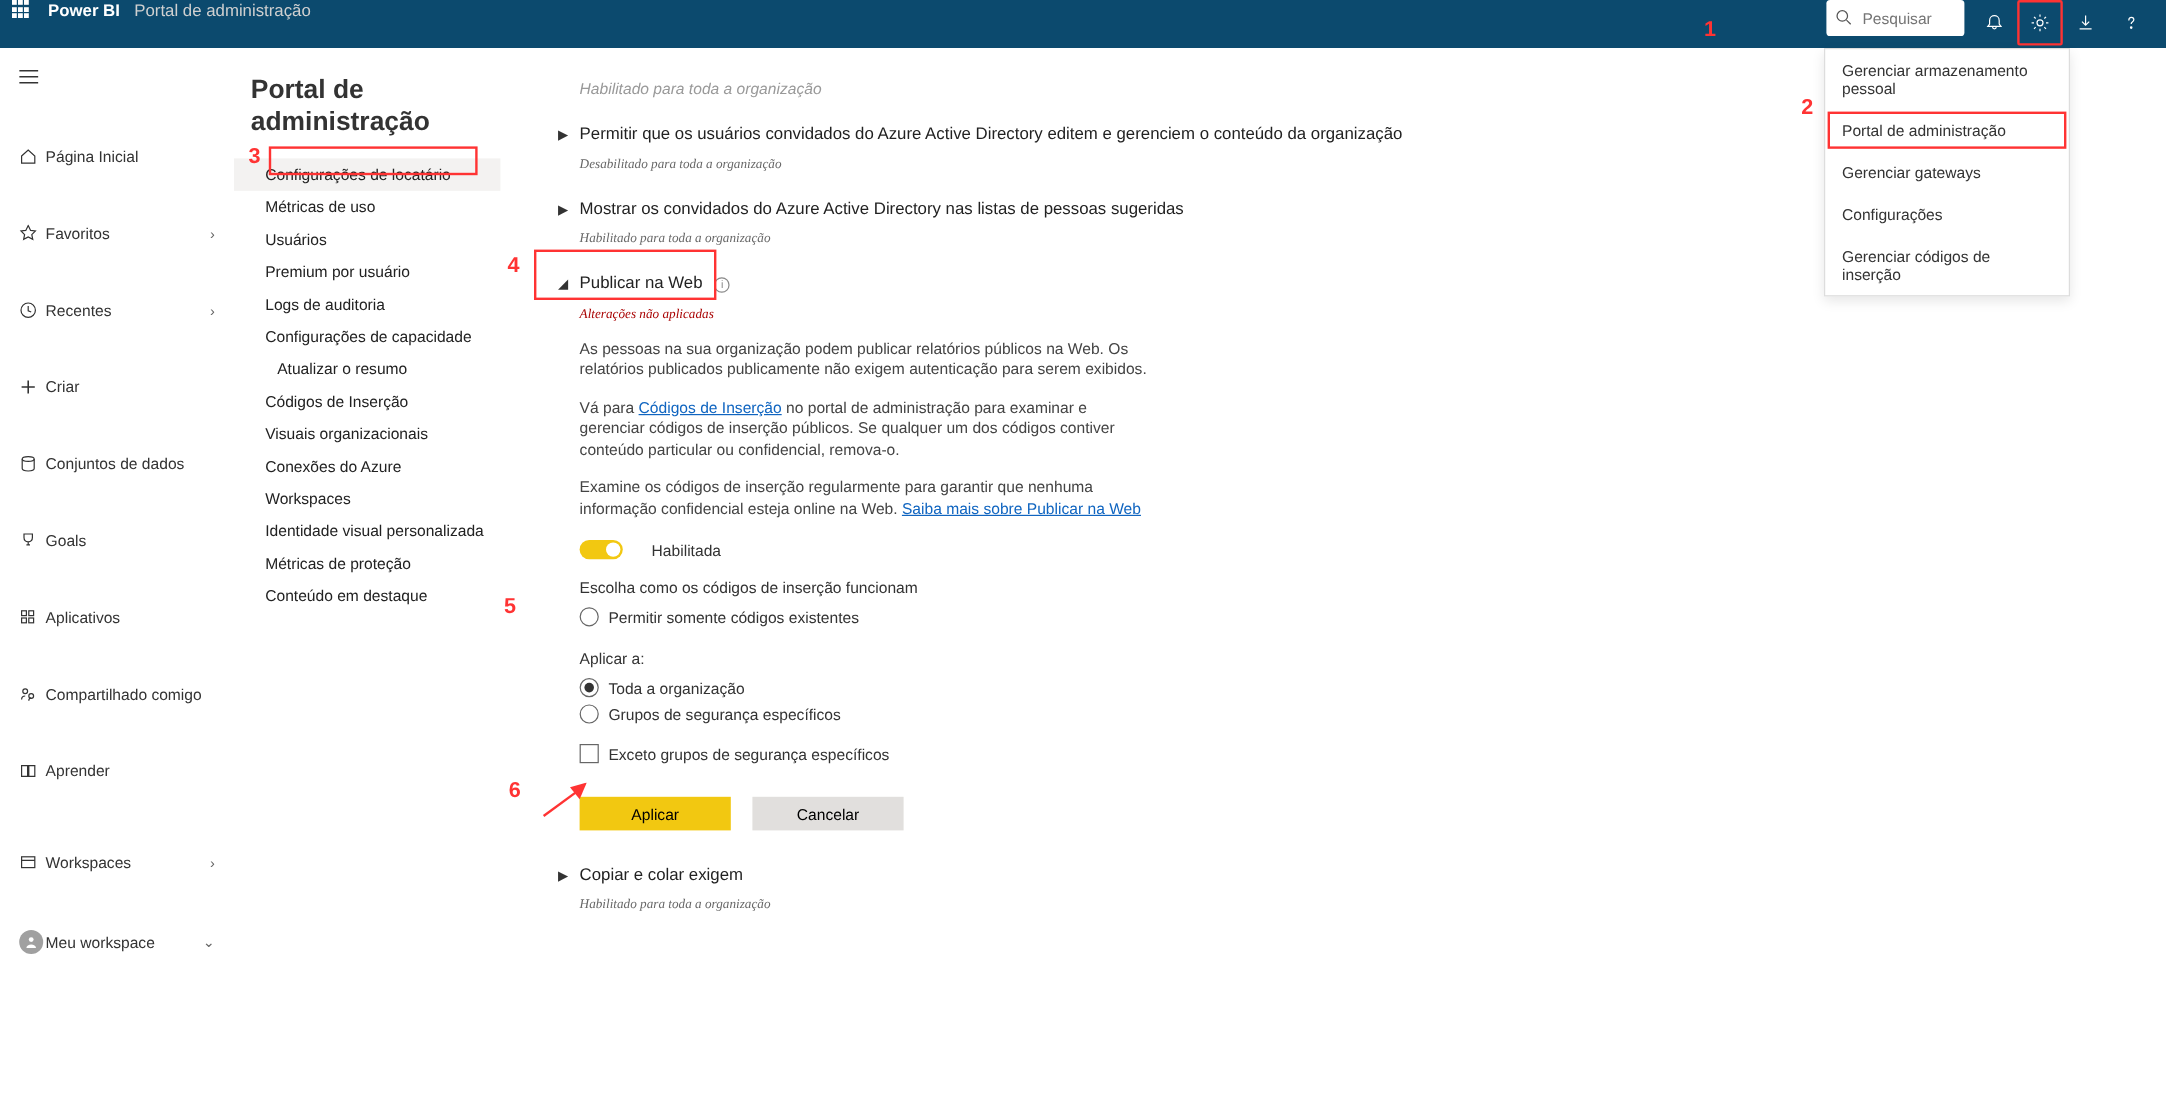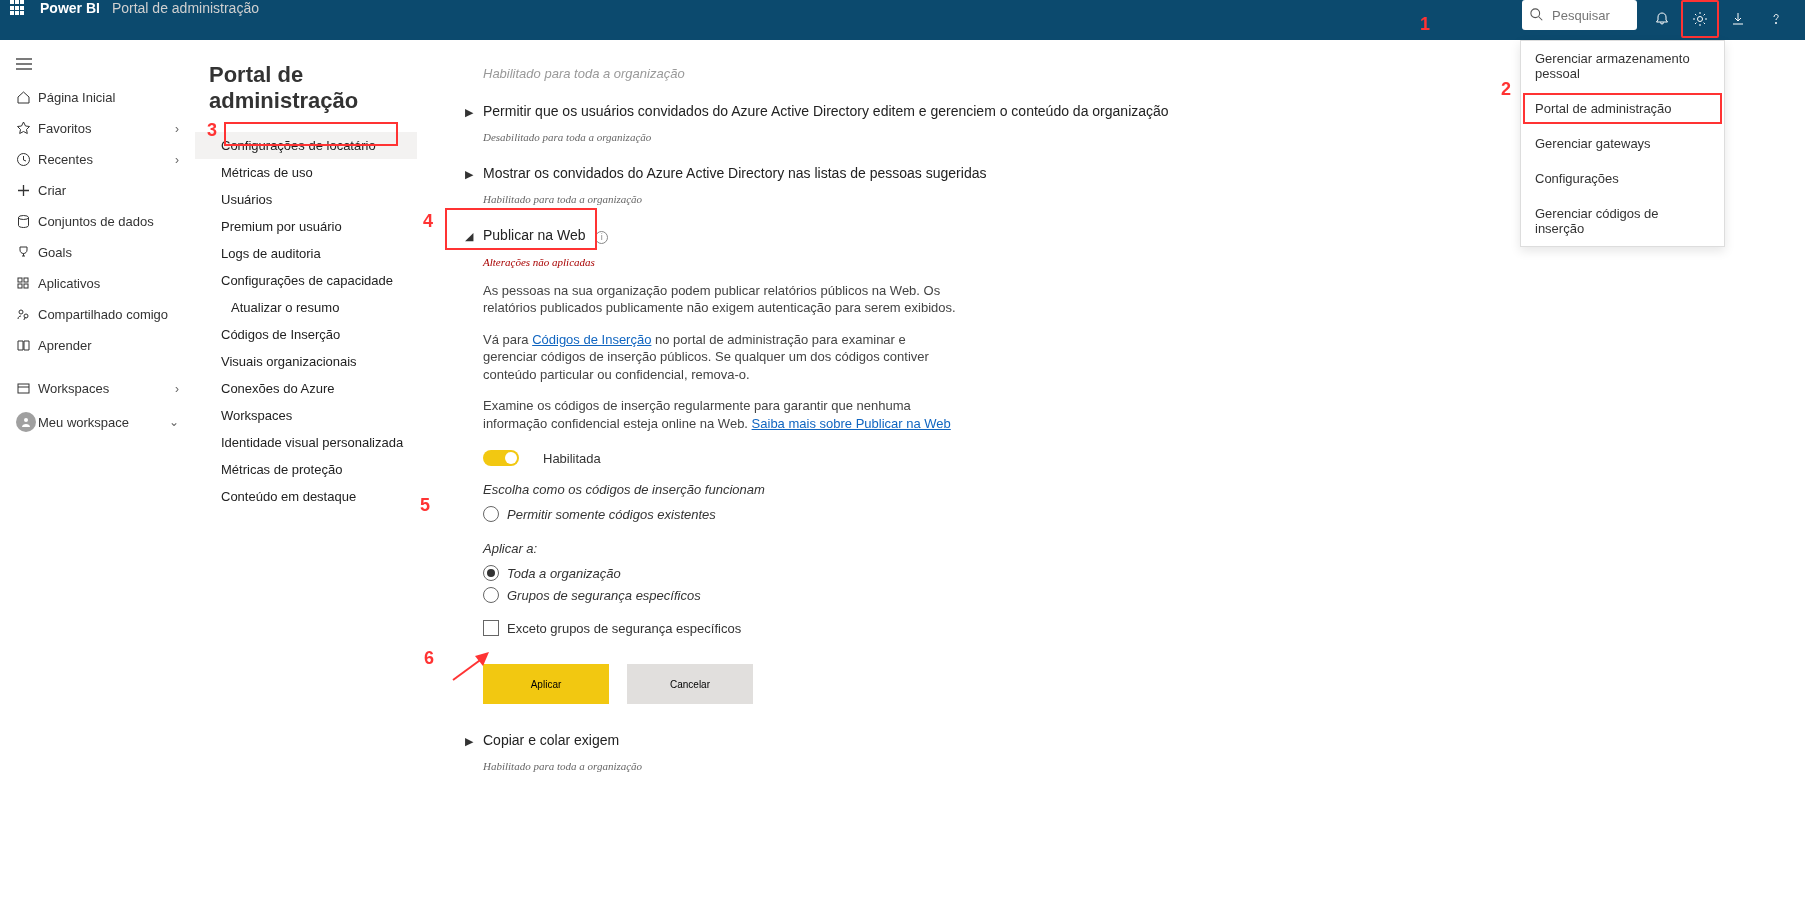--- a/index.html
+++ b/index.html
@@ -61,21 +61,21 @@
   .leftnav {
     width:195px;
     padding-top:14px;
     border-right:0;
   }
   .ham { padding:4px 16px 12px 16px; }
   .ham svg{ display:block; }
   .nav-item {
     display:flex; align-items:center;
     padding:8px 16px;
-    color:#333; cursor:pointer;
+    color:#333; cursor:pointer;margin-top:33px;
   }
   .nav-item .ic { width:22px; display:flex; }
   .nav-item .lbl { flex:1; }
   .nav-item .chev { color:#666; font-size:12px; }
   .nav-sep { height:12px; }
   .avatar { width:20px; height:20px; border-radius:50%; background:#a0a0a0; display:flex;align-items:center;justify-content:center;color:#fff;font-size:11px; }
 
   
   .subnav {
     width:230px;
@@ -162,21 +162,21 @@
     border-radius:10px;
     background:#f2c811;
     position:relative;
   }
   .toggle::after{
     content:'';
     position:absolute; right:2px; top:2px;
     width:12px; height:12px; border-radius:50%; background:#fff;
   }
 
-  .radio-group { margin:8px 0 0 18px;font-style:italic; }
+  .radio-group { margin:8px 0 0 18px; }
   .radio-group .ttl {
     margin:16px 0 6px 0; font-size:13px;
   }
   .radio-row {
     display:flex; align-items:center; gap:8px;
     padding:3px 0;
   }
   .radio {
     width:16px;height:16px;border:1px solid #666;border-radius:50%;
     display:flex;align-items:center;justify-content:center;
@@ -200,23 +200,23 @@
   .chk {
     width:16px;height:16px;border:1px solid #666;
   }
 
   .btn-row {
     display:flex;gap:18px;
     margin:28px 0 0 18px;
     align-items:center;
   }
   .btn {
-    height:40px;width:126px;
+    height:28px;width:126px;
     display:flex;align-items:center;justify-content:center;
-    font-size:10px;cursor:pointer;
+    font-size:13px;cursor:pointer;
     border:none;
   }
   .btn.primary { background:#f2c811; }
   .btn.secondary { background:#e1dfdd; }
   .anno-6 {
     position:absolute;
     left:-1px; top:608px;
     color:#ff3333; font-weight:600; font-size:18px;
   }
   .arrow-6 {

